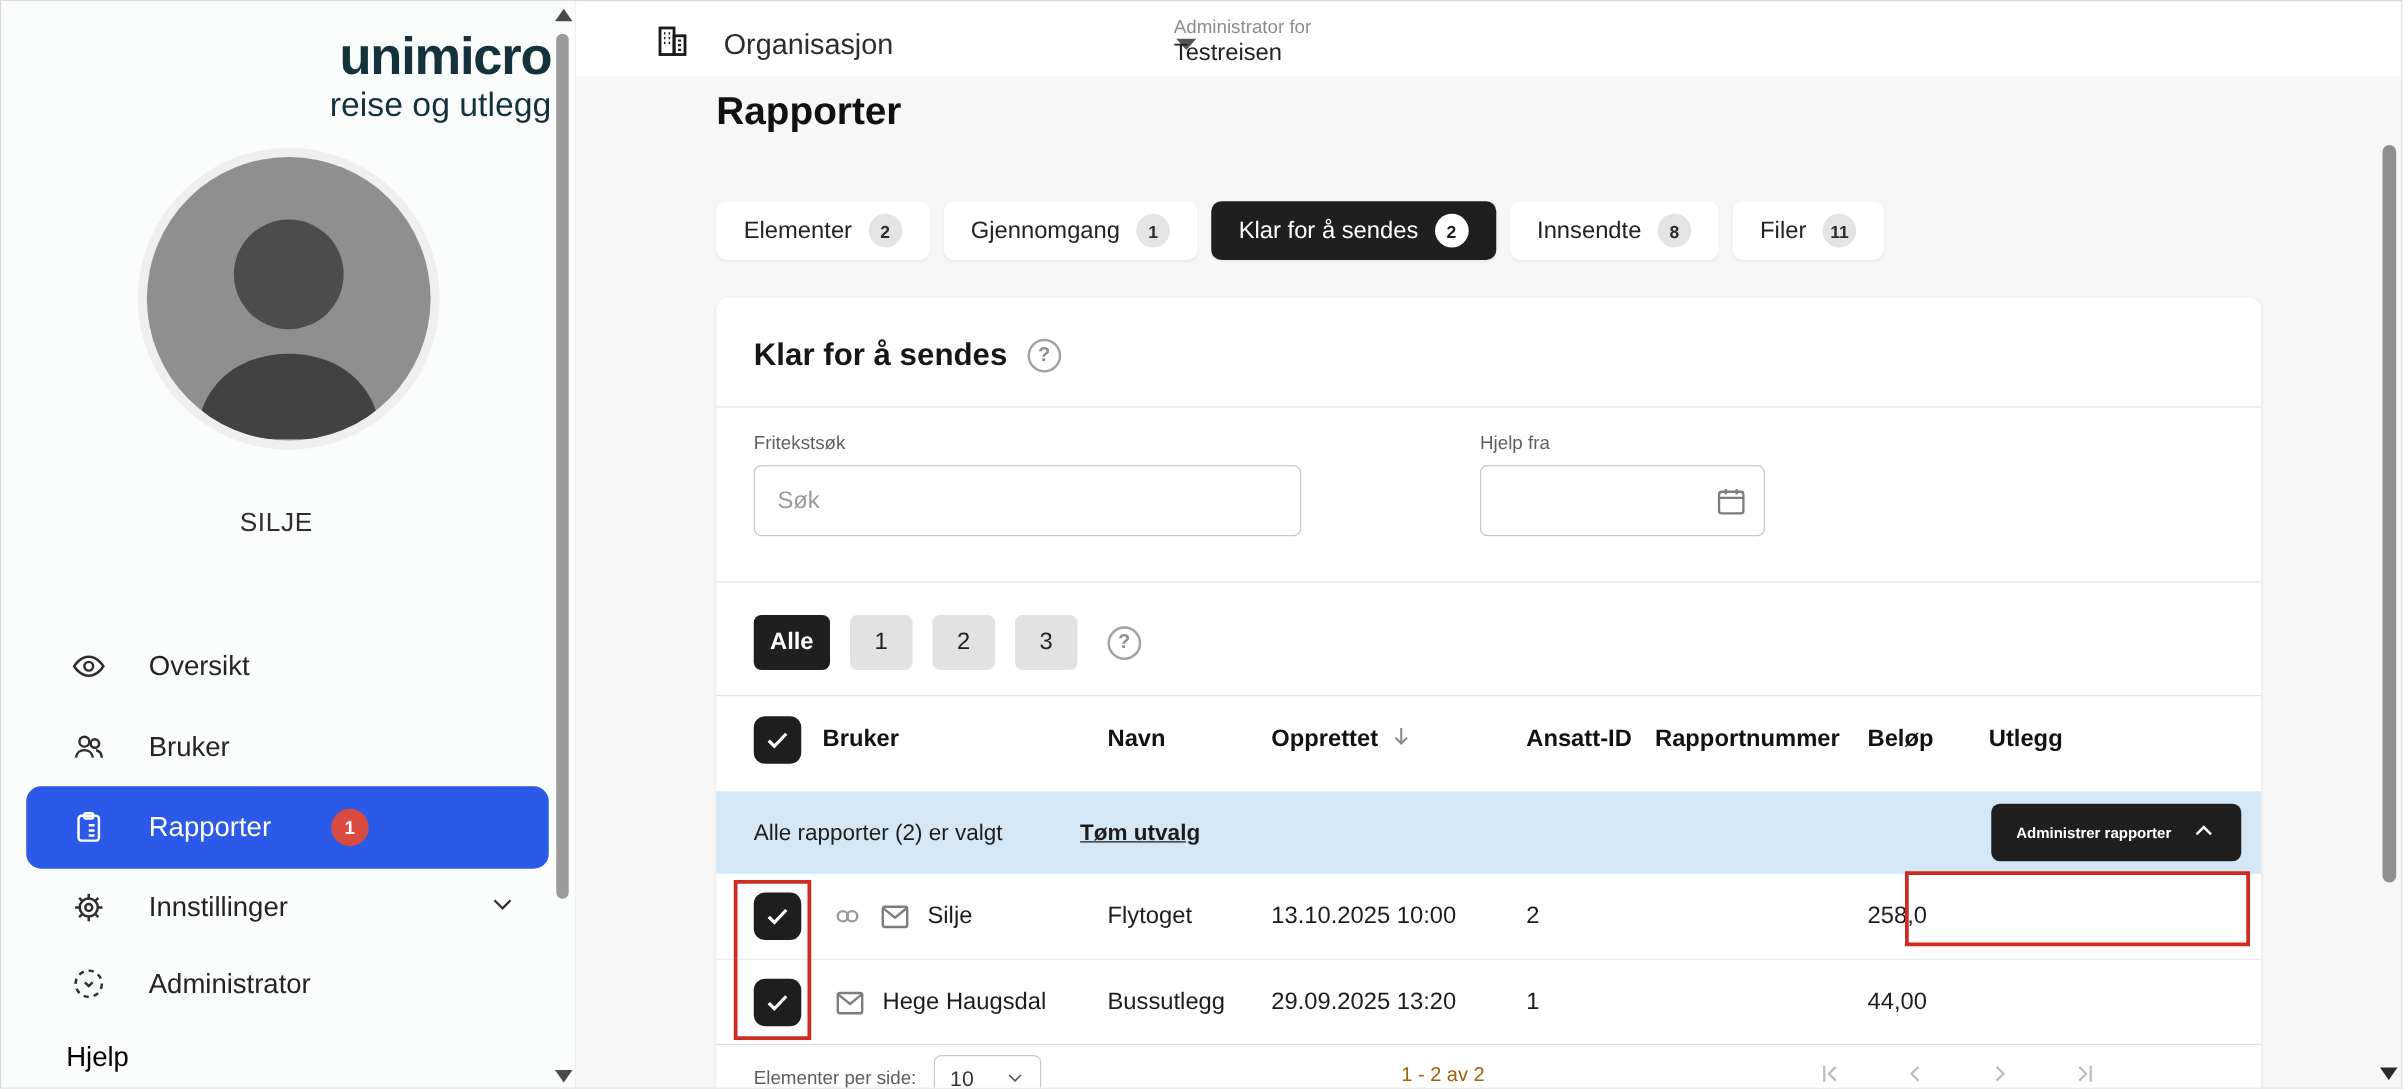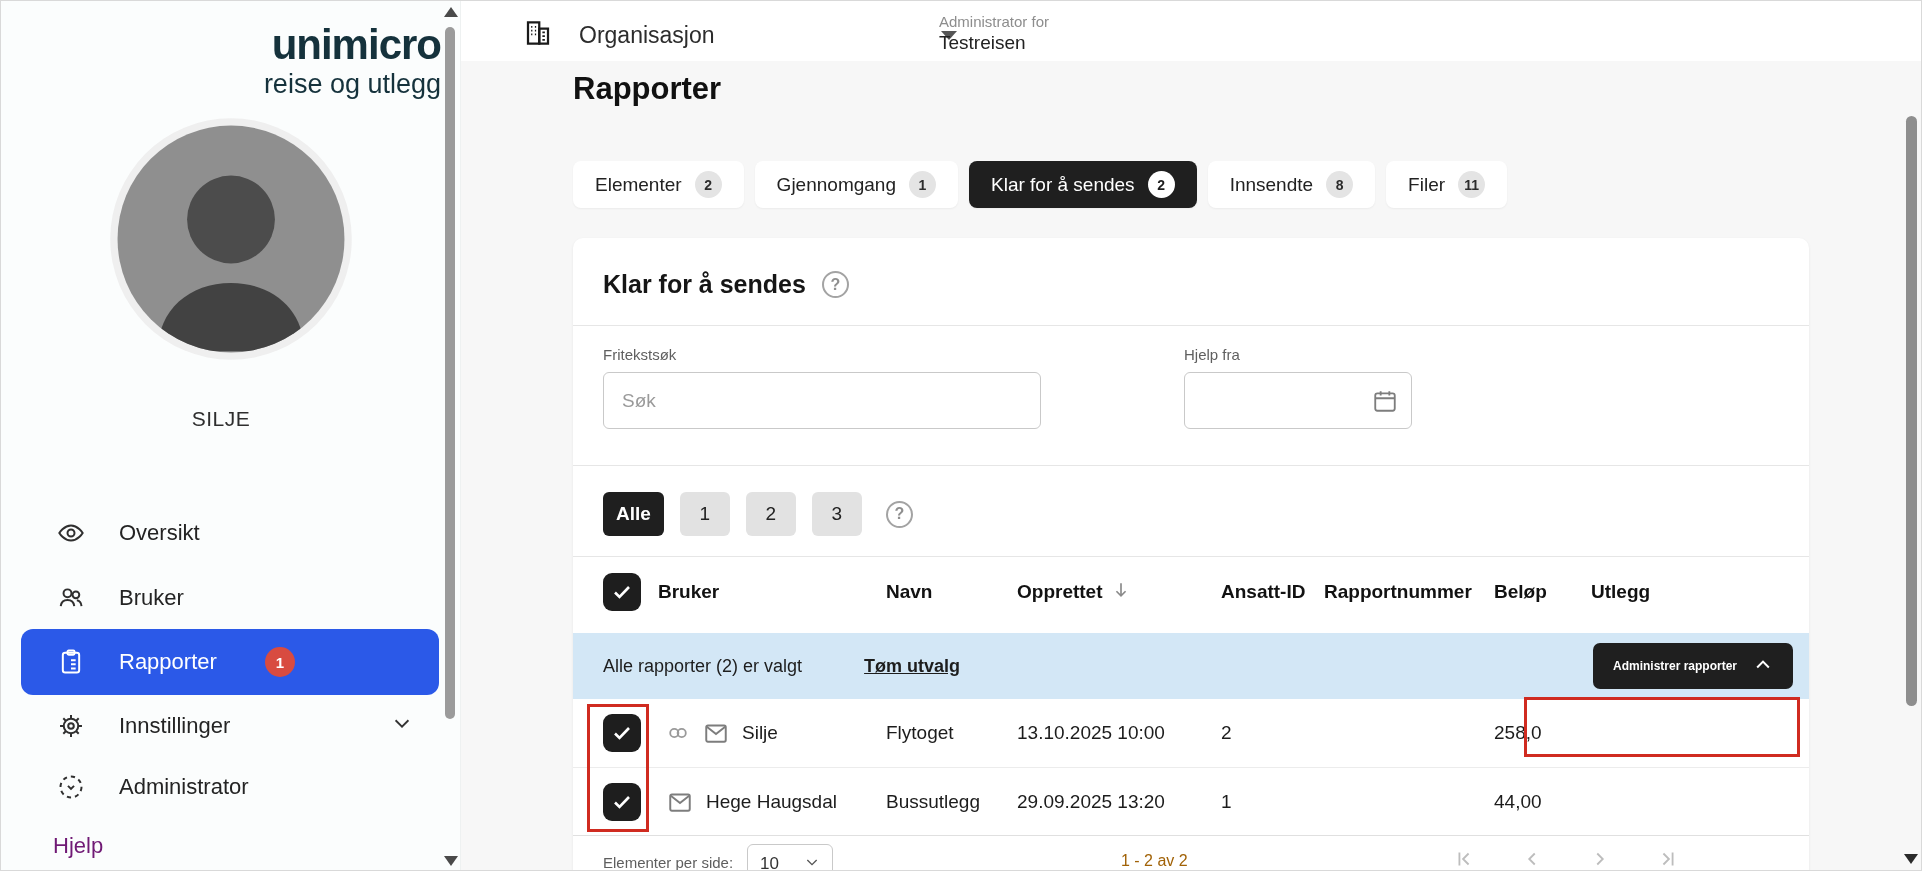--- a/index.html
+++ b/index.html
@@ -24,21 +24,21 @@
   .brand .name{font-size:42px;font-weight:700;letter-spacing:-1px;line-height:1.05;}
   .brand .tagline{font-size:27px;font-weight:400;margin-top:2px;}
   .avatar{position:absolute;top:116px;left:108px;width:244px;height:244px;}
   .user-name{position:absolute;top:406px;left:0;width:440px;text-align:center;font-size:21px;letter-spacing:.5px;color:#2e2e2e;}
 
   .nav-item{position:absolute;left:20px;width:418px;height:58px;display:flex;align-items:center;gap:34px;padding-left:36px;font-size:22px;color:#242424;cursor:pointer;}
   .nav-item svg{flex:0 0 auto;}
   .nav-item.active{background:var(--blue);color:#fff;height:66px;border-radius:12px;}
   .nav-badge{margin-left:14px;width:30px;height:30px;border-radius:50%;background:var(--red);color:#fff;font-size:15px;font-weight:700;display:flex;align-items:center;justify-content:center;}
   .nav-chevron{margin-left:auto;margin-right:26px;}
-  .help-link{position:absolute;left:52px;top:832px;font-size:22px;color:#701a75;cursor:pointer;}
+  .help-link{position:absolute;left:52px;top:832px;font-size:22px;color:#000000;cursor:pointer;}
 
   
   .sb-scroll{position:absolute;left:442px;top:0;width:16px;height:100%;}
   .tri-up{width:0;height:0;border-left:7px solid transparent;border-right:7px solid transparent;border-bottom:10px solid #4a4a4a;position:absolute;left:1px;top:6px;}
   .tri-down{width:0;height:0;border-left:7px solid transparent;border-right:7px solid transparent;border-top:10px solid #4a4a4a;position:absolute;left:1px;bottom:4px;}
   .sb-thumb{position:absolute;left:2px;top:26px;width:10px;height:692px;border-radius:5px;background:#9b9b9b;}
 
   
   .topbar{position:absolute;left:460px;top:5px;right:0;height:60px;background:#fff;border-bottom:2px solid #e3e3e3;}
   .org{position:absolute;left:62px;top:0;height:58px;display:flex;align-items:center;gap:26px;cursor:pointer;}

